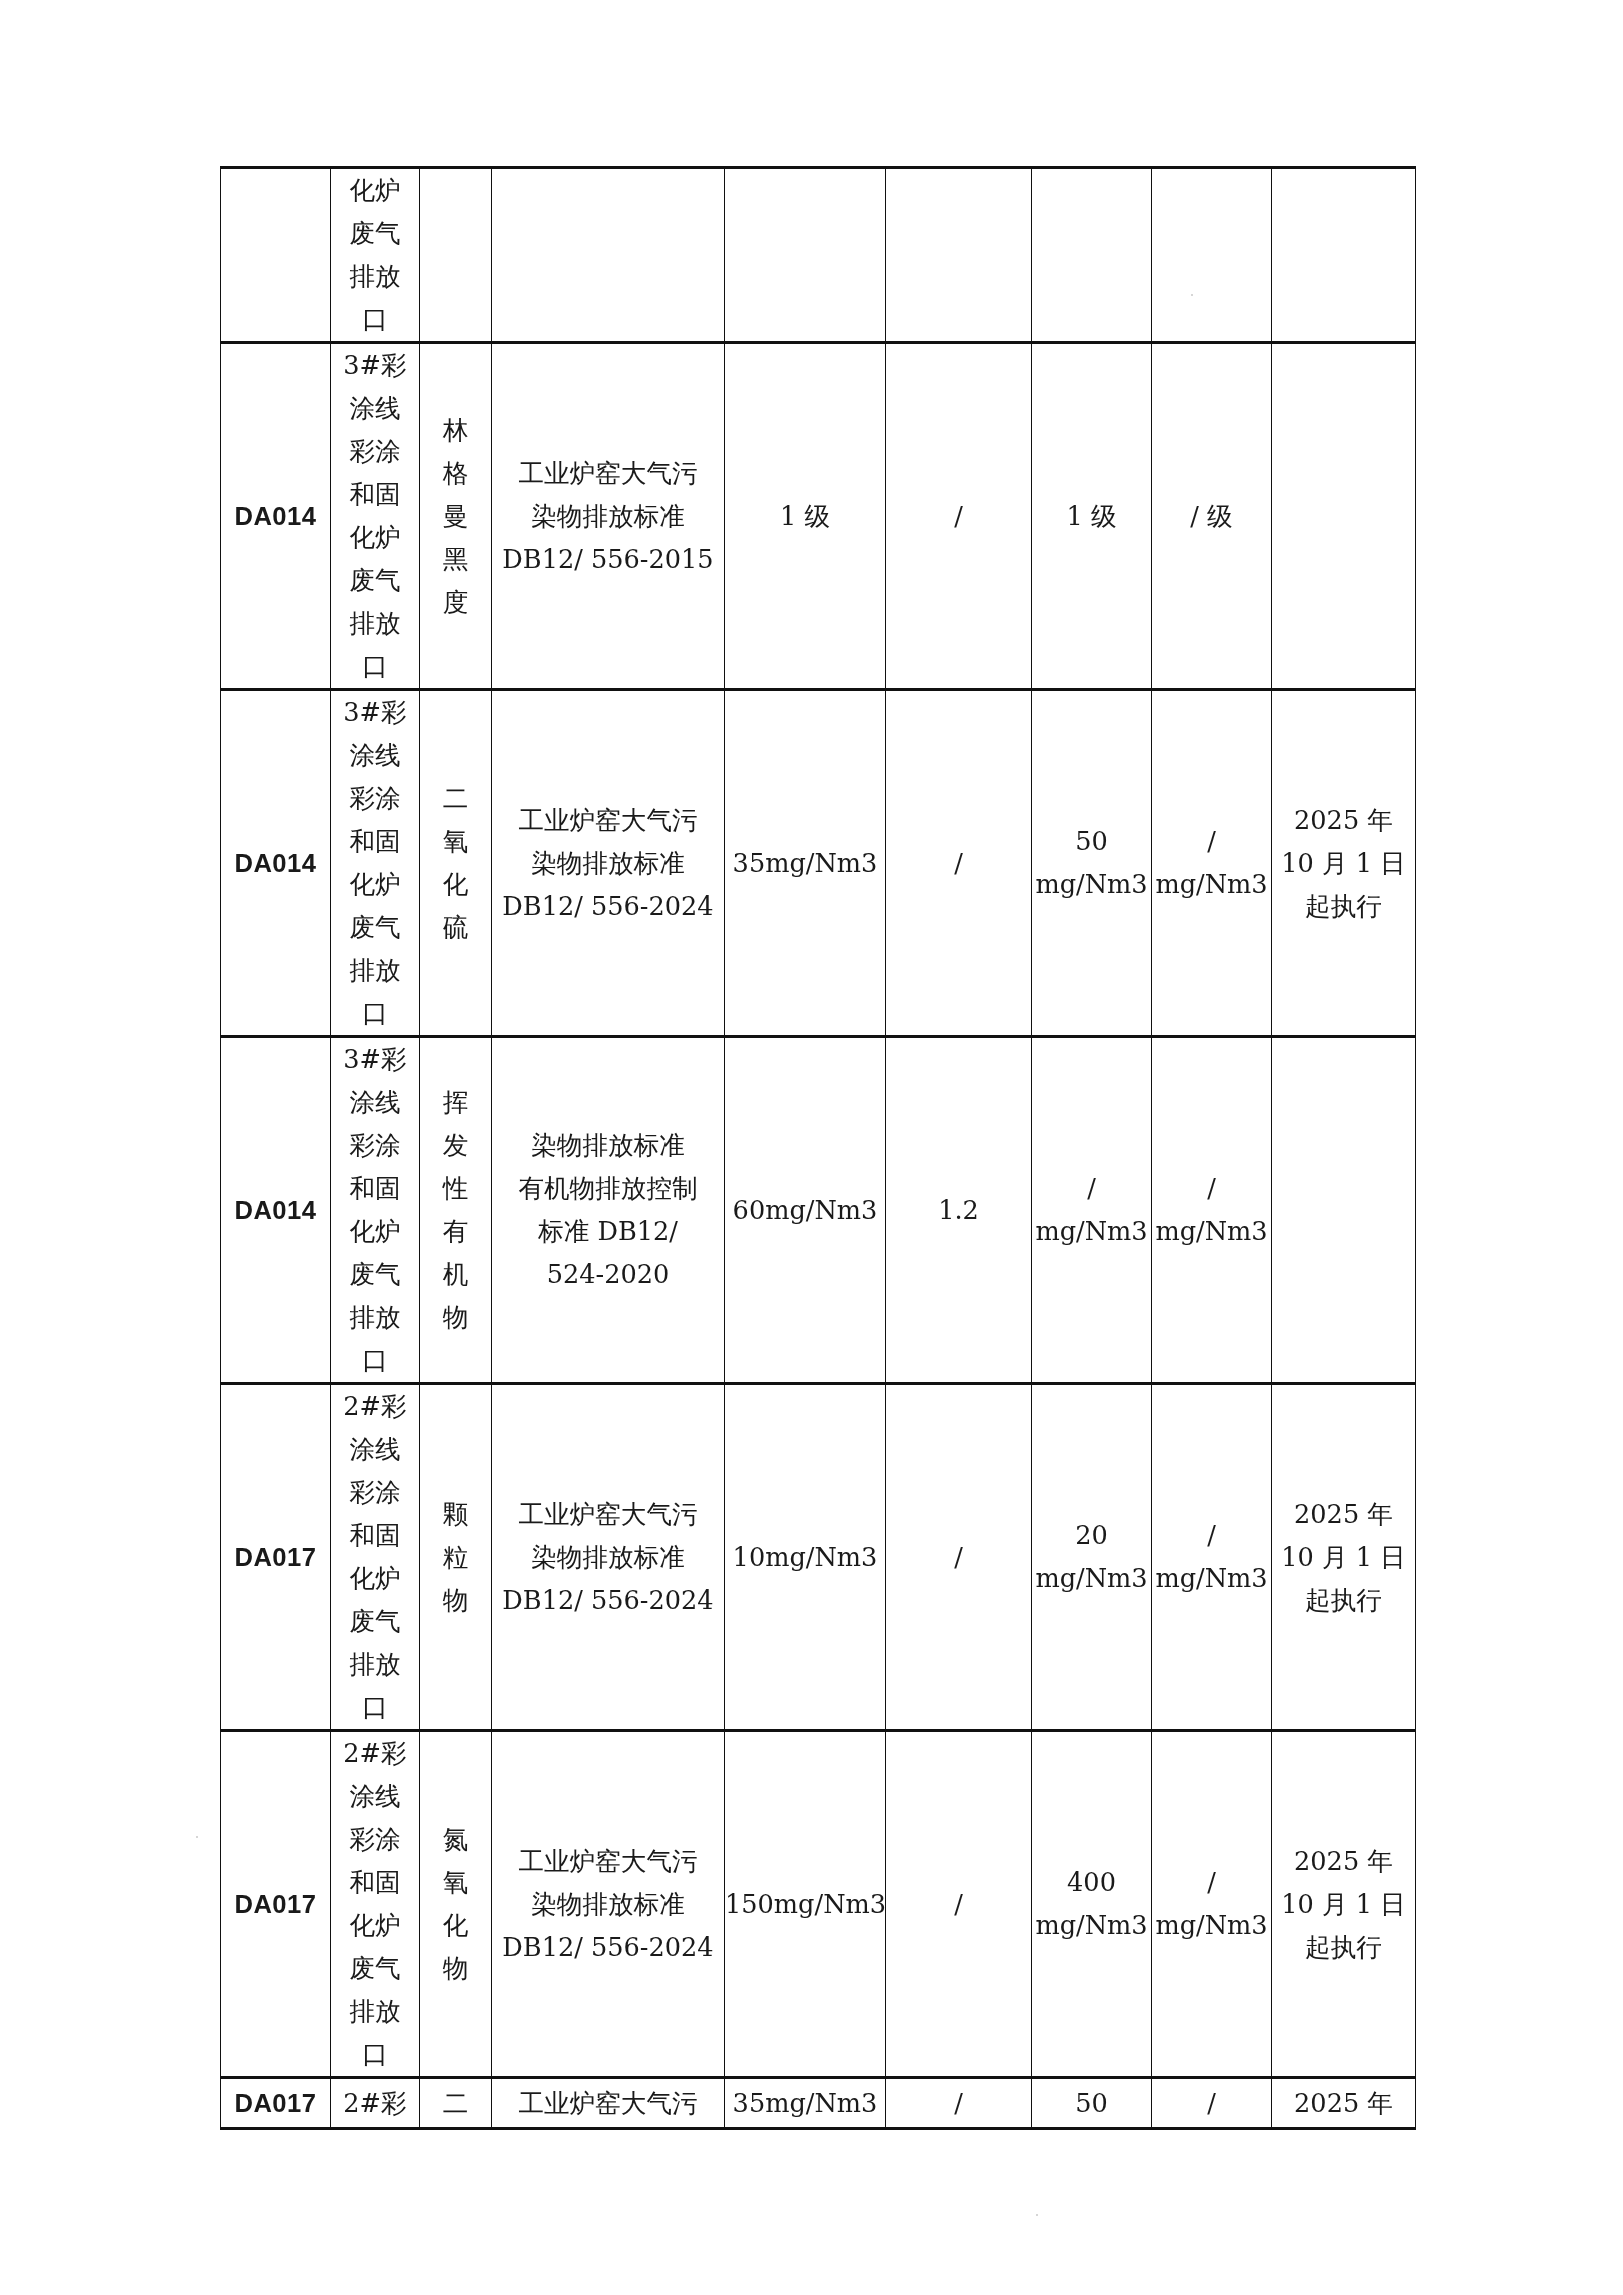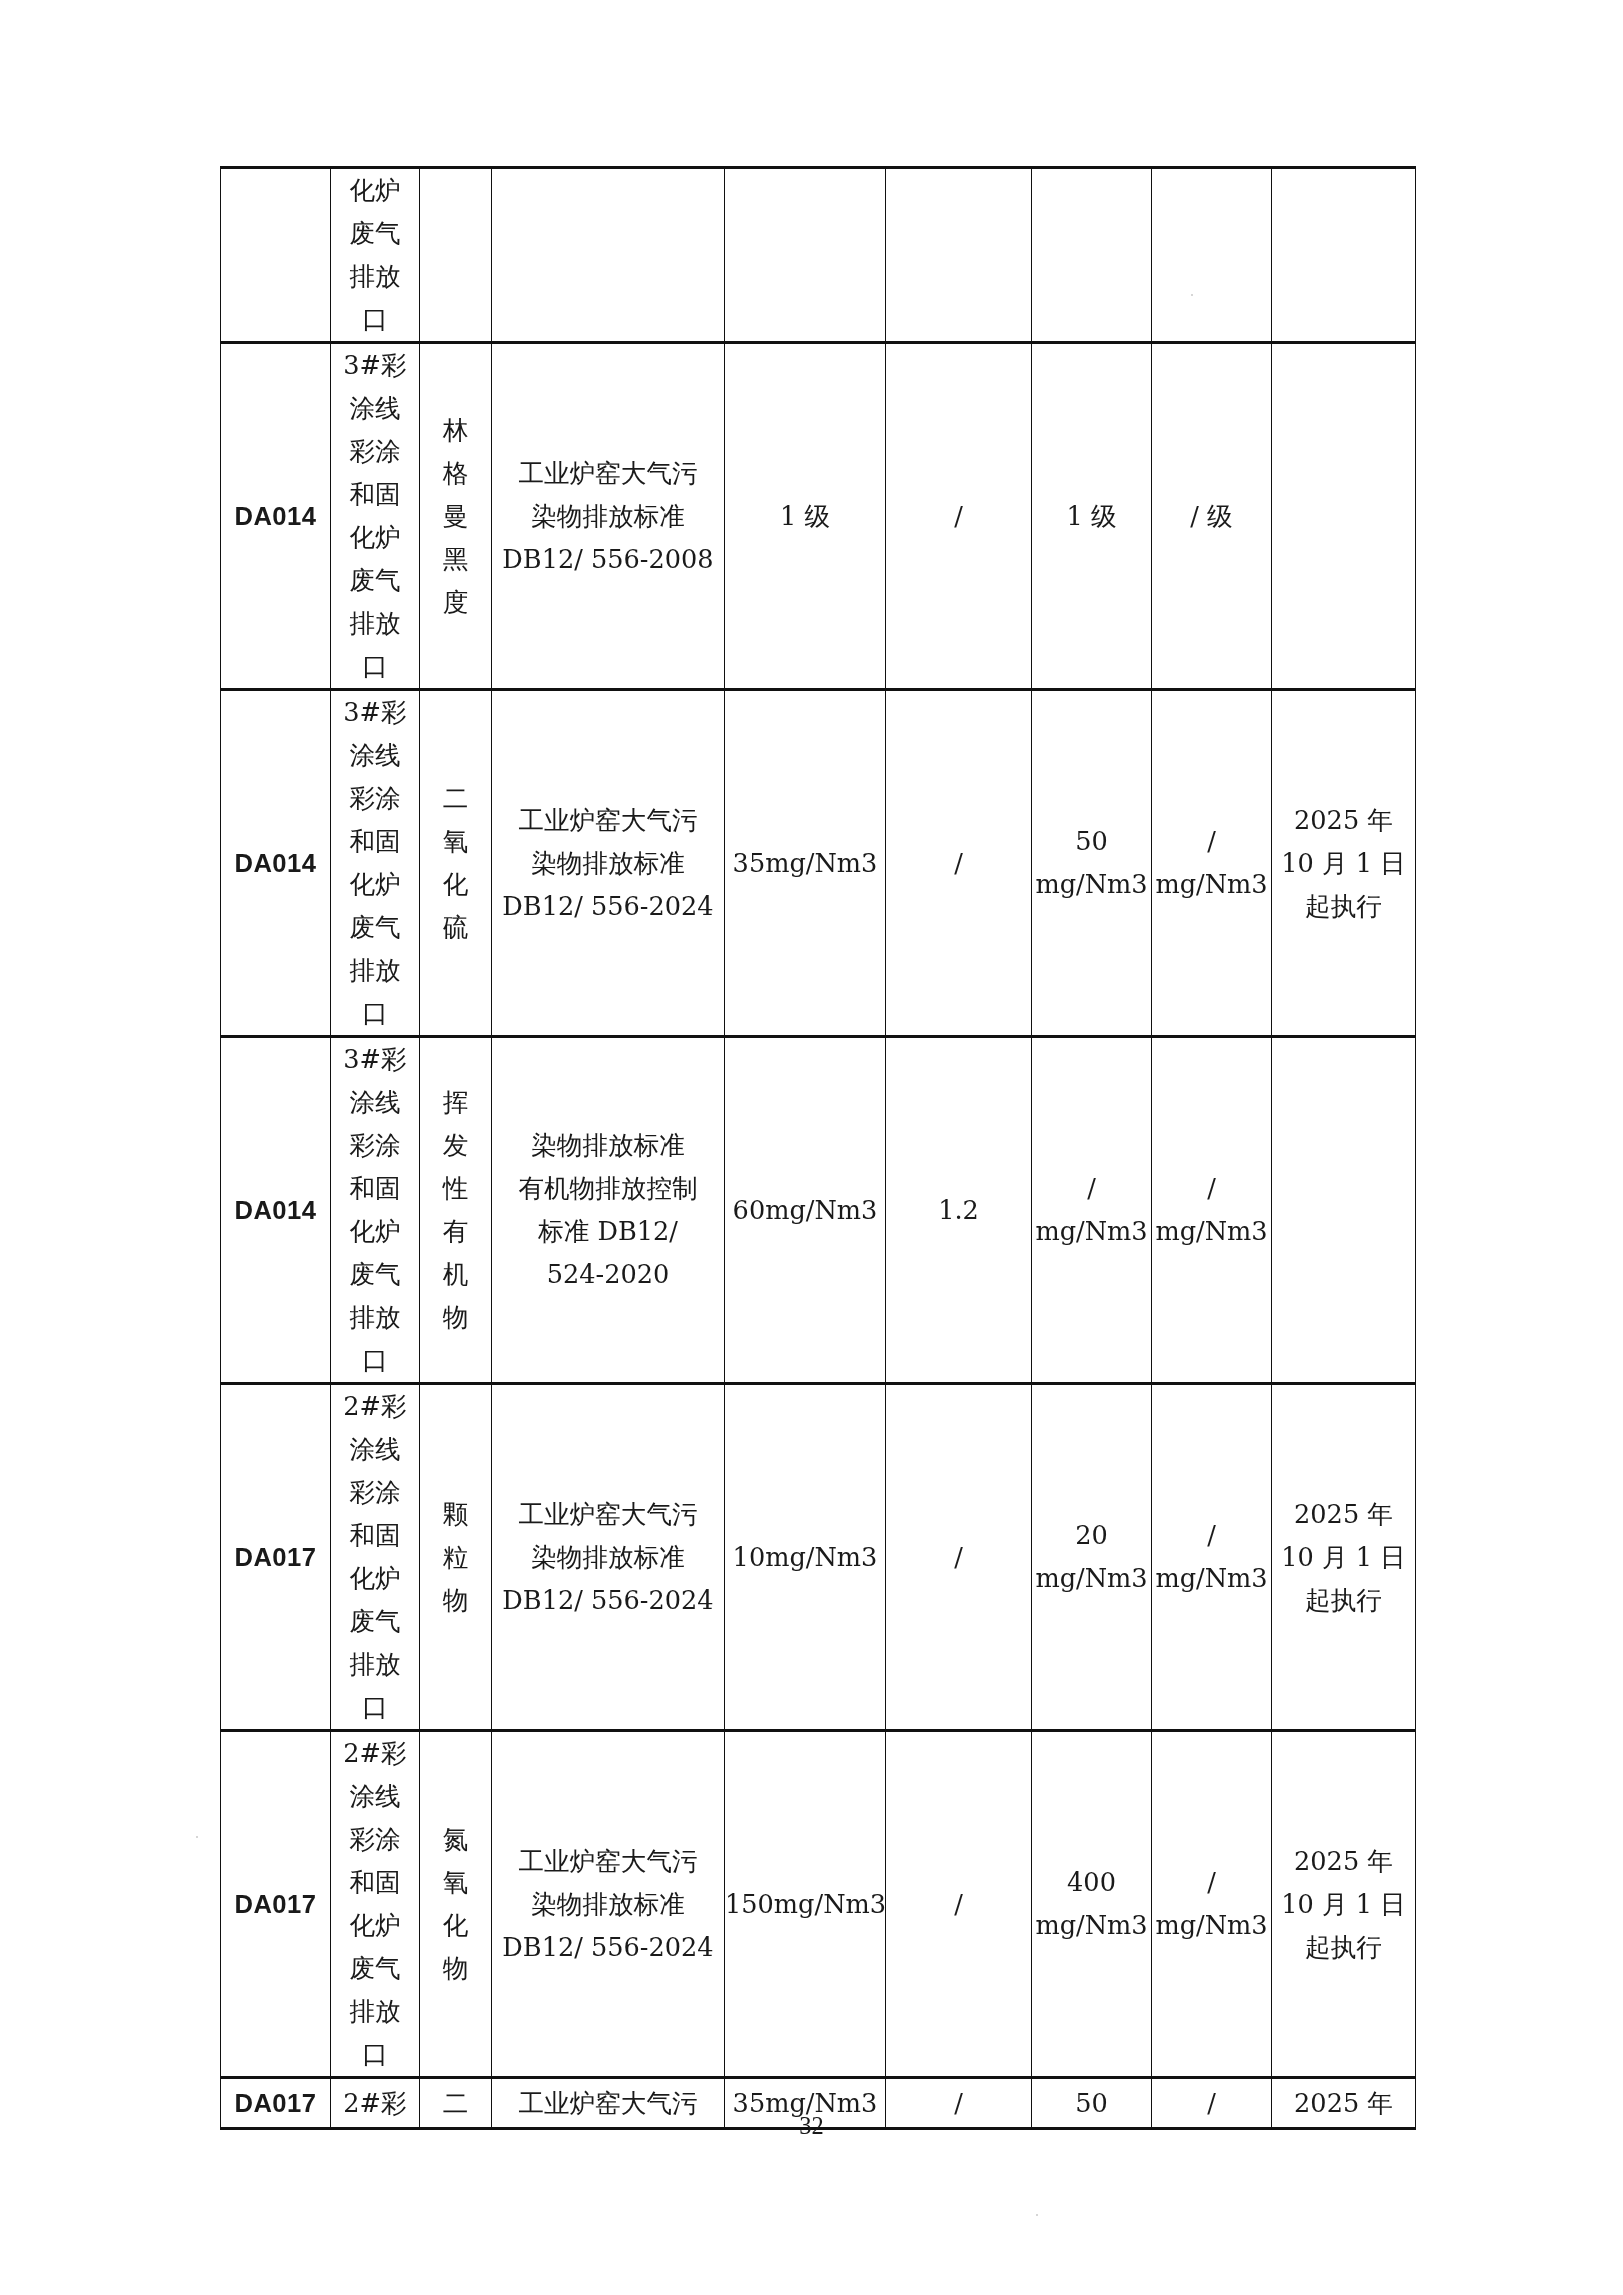--- a/index.html
+++ b/index.html
@@ -55,21 +55,21 @@
           <td></td>
           <td></td>
           <td><div class="stack"></div></td>
           <td><div class="stack"></div></td>
           <td><div class="stack"></div></td>
         </tr>
       <tr style="height:343px">
           <td class="code">DA014</td>
           <td><div class="stack"><span>3#彩</span><span>涂线</span><span>彩涂</span><span>和固</span><span>化炉</span><span>废气</span><span>排放</span><span>口</span></div></td>
           <td><div class="stack"><span>林</span><span>格</span><span>曼</span><span>黑</span><span>度</span></div></td>
-          <td><div class="stack"><span>工业炉窑大气污</span><span>染物排放标准</span><span>DB12/ 556-2008</span></div></td>
+          <td><div class="stack"><span>工业炉窑大气污</span><span>染物排放标准</span><span>DB12/ 556-2015</span></div></td>
           <td>1 级</td>
           <td>/</td>
           <td><div class="stack"><span>1 级</span></div></td>
           <td><div class="stack"><span>/ 级</span></div></td>
           <td><div class="stack"></div></td>
         </tr>
       <tr style="height:343px">
           <td class="code">DA014</td>
           <td><div class="stack"><span>3#彩</span><span>涂线</span><span>彩涂</span><span>和固</span><span>化炉</span><span>废气</span><span>排放</span><span>口</span></div></td>
           <td><div class="stack"><span>二</span><span>氧</span><span>化</span><span>硫</span></div></td>
@@ -120,19 +120,18 @@
           <td><div class="stack"><span>工业炉窑大气污</span></div></td>
           <td>35mg/Nm3</td>
           <td>/</td>
           <td><div class="stack"><span>50</span></div></td>
           <td><div class="stack"><span>/</span></div></td>
           <td><div class="stack"><span>2025 年</span></div></td>
         </tr>
     </tbody>
   </table>
 
-  <div class="page-number">32</div>
 
   <span class="speck" style="left:1191px;top:294px"></span>
   <span class="speck" style="left:196px;top:1836px"></span>
   <span class="speck" style="left:1036px;top:2214px"></span>
 </div>
 
 
 </body></html>

